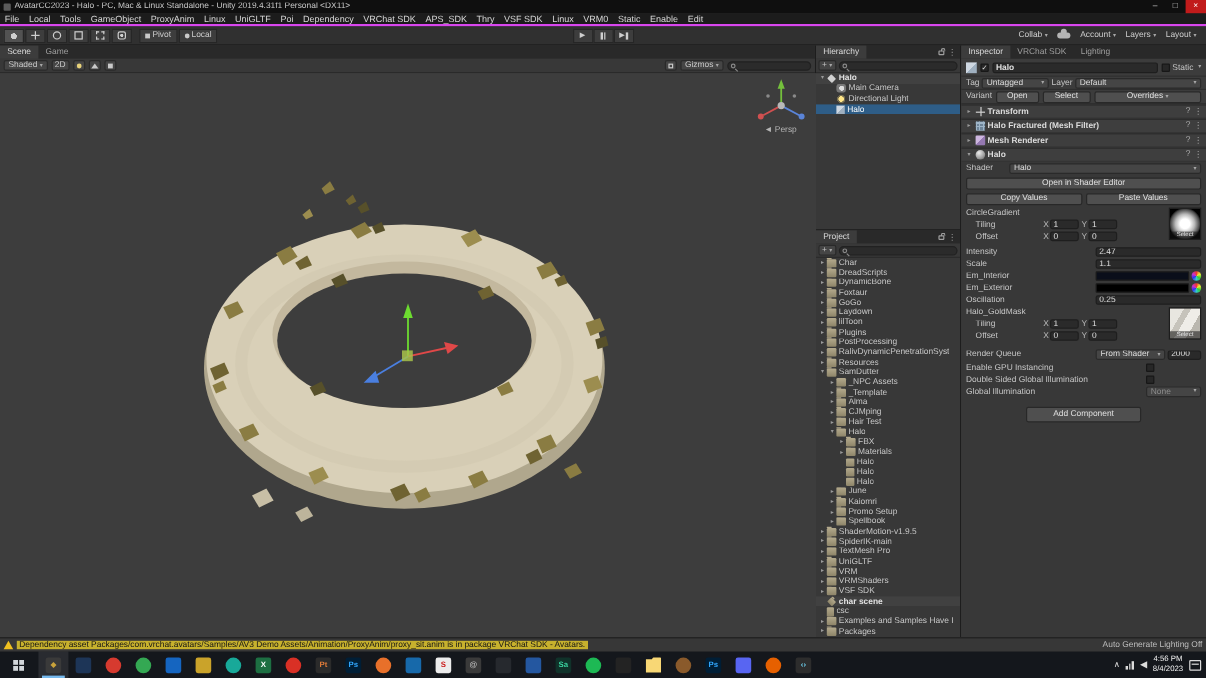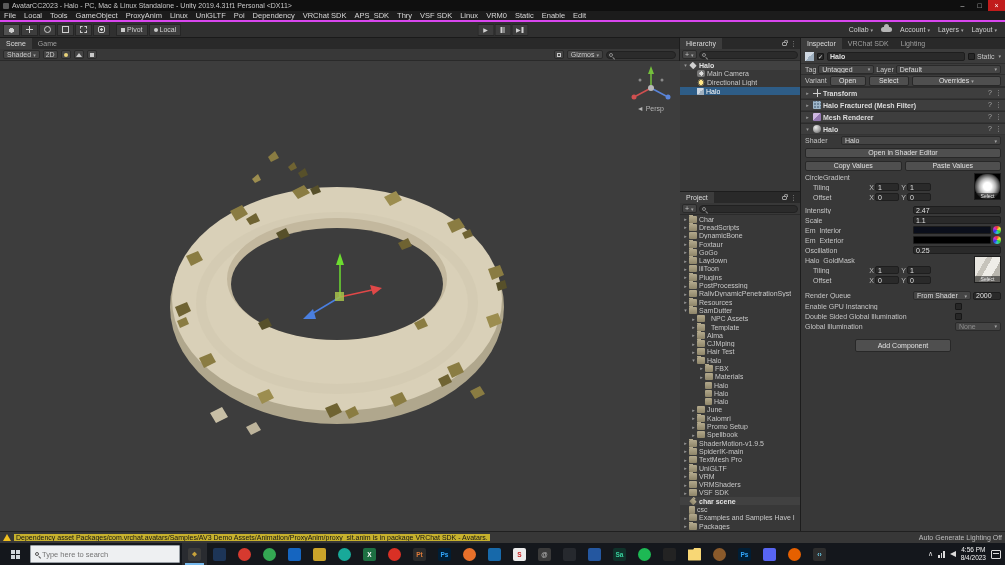--- a/index.html
+++ b/index.html
@@ -885,24 +885,20 @@
 
   <div class="taskbar">
     <div class="start-btn">
       <span class="win-logo">
           <i></i>
           <i></i>
           <i></i>
           <i></i>
         </span>
     </div>
-    <div class="tb-search">
-      <span class="mag"></span>
-      <input type="text" placeholder="Type here to search" style="">
-    </div>
     <div class="tb-apps">
 
         <div class="tb-app t-square active">
           <span class="tb-ico" style="background: rgb(58, 58, 58); color: rgb(201, 163, 59);">◆</span>
         </div>
 
         <div class="tb-app t-square">
           <span class="tb-ico" style="background: rgb(29, 53, 87);"></span>
         </div>
 

